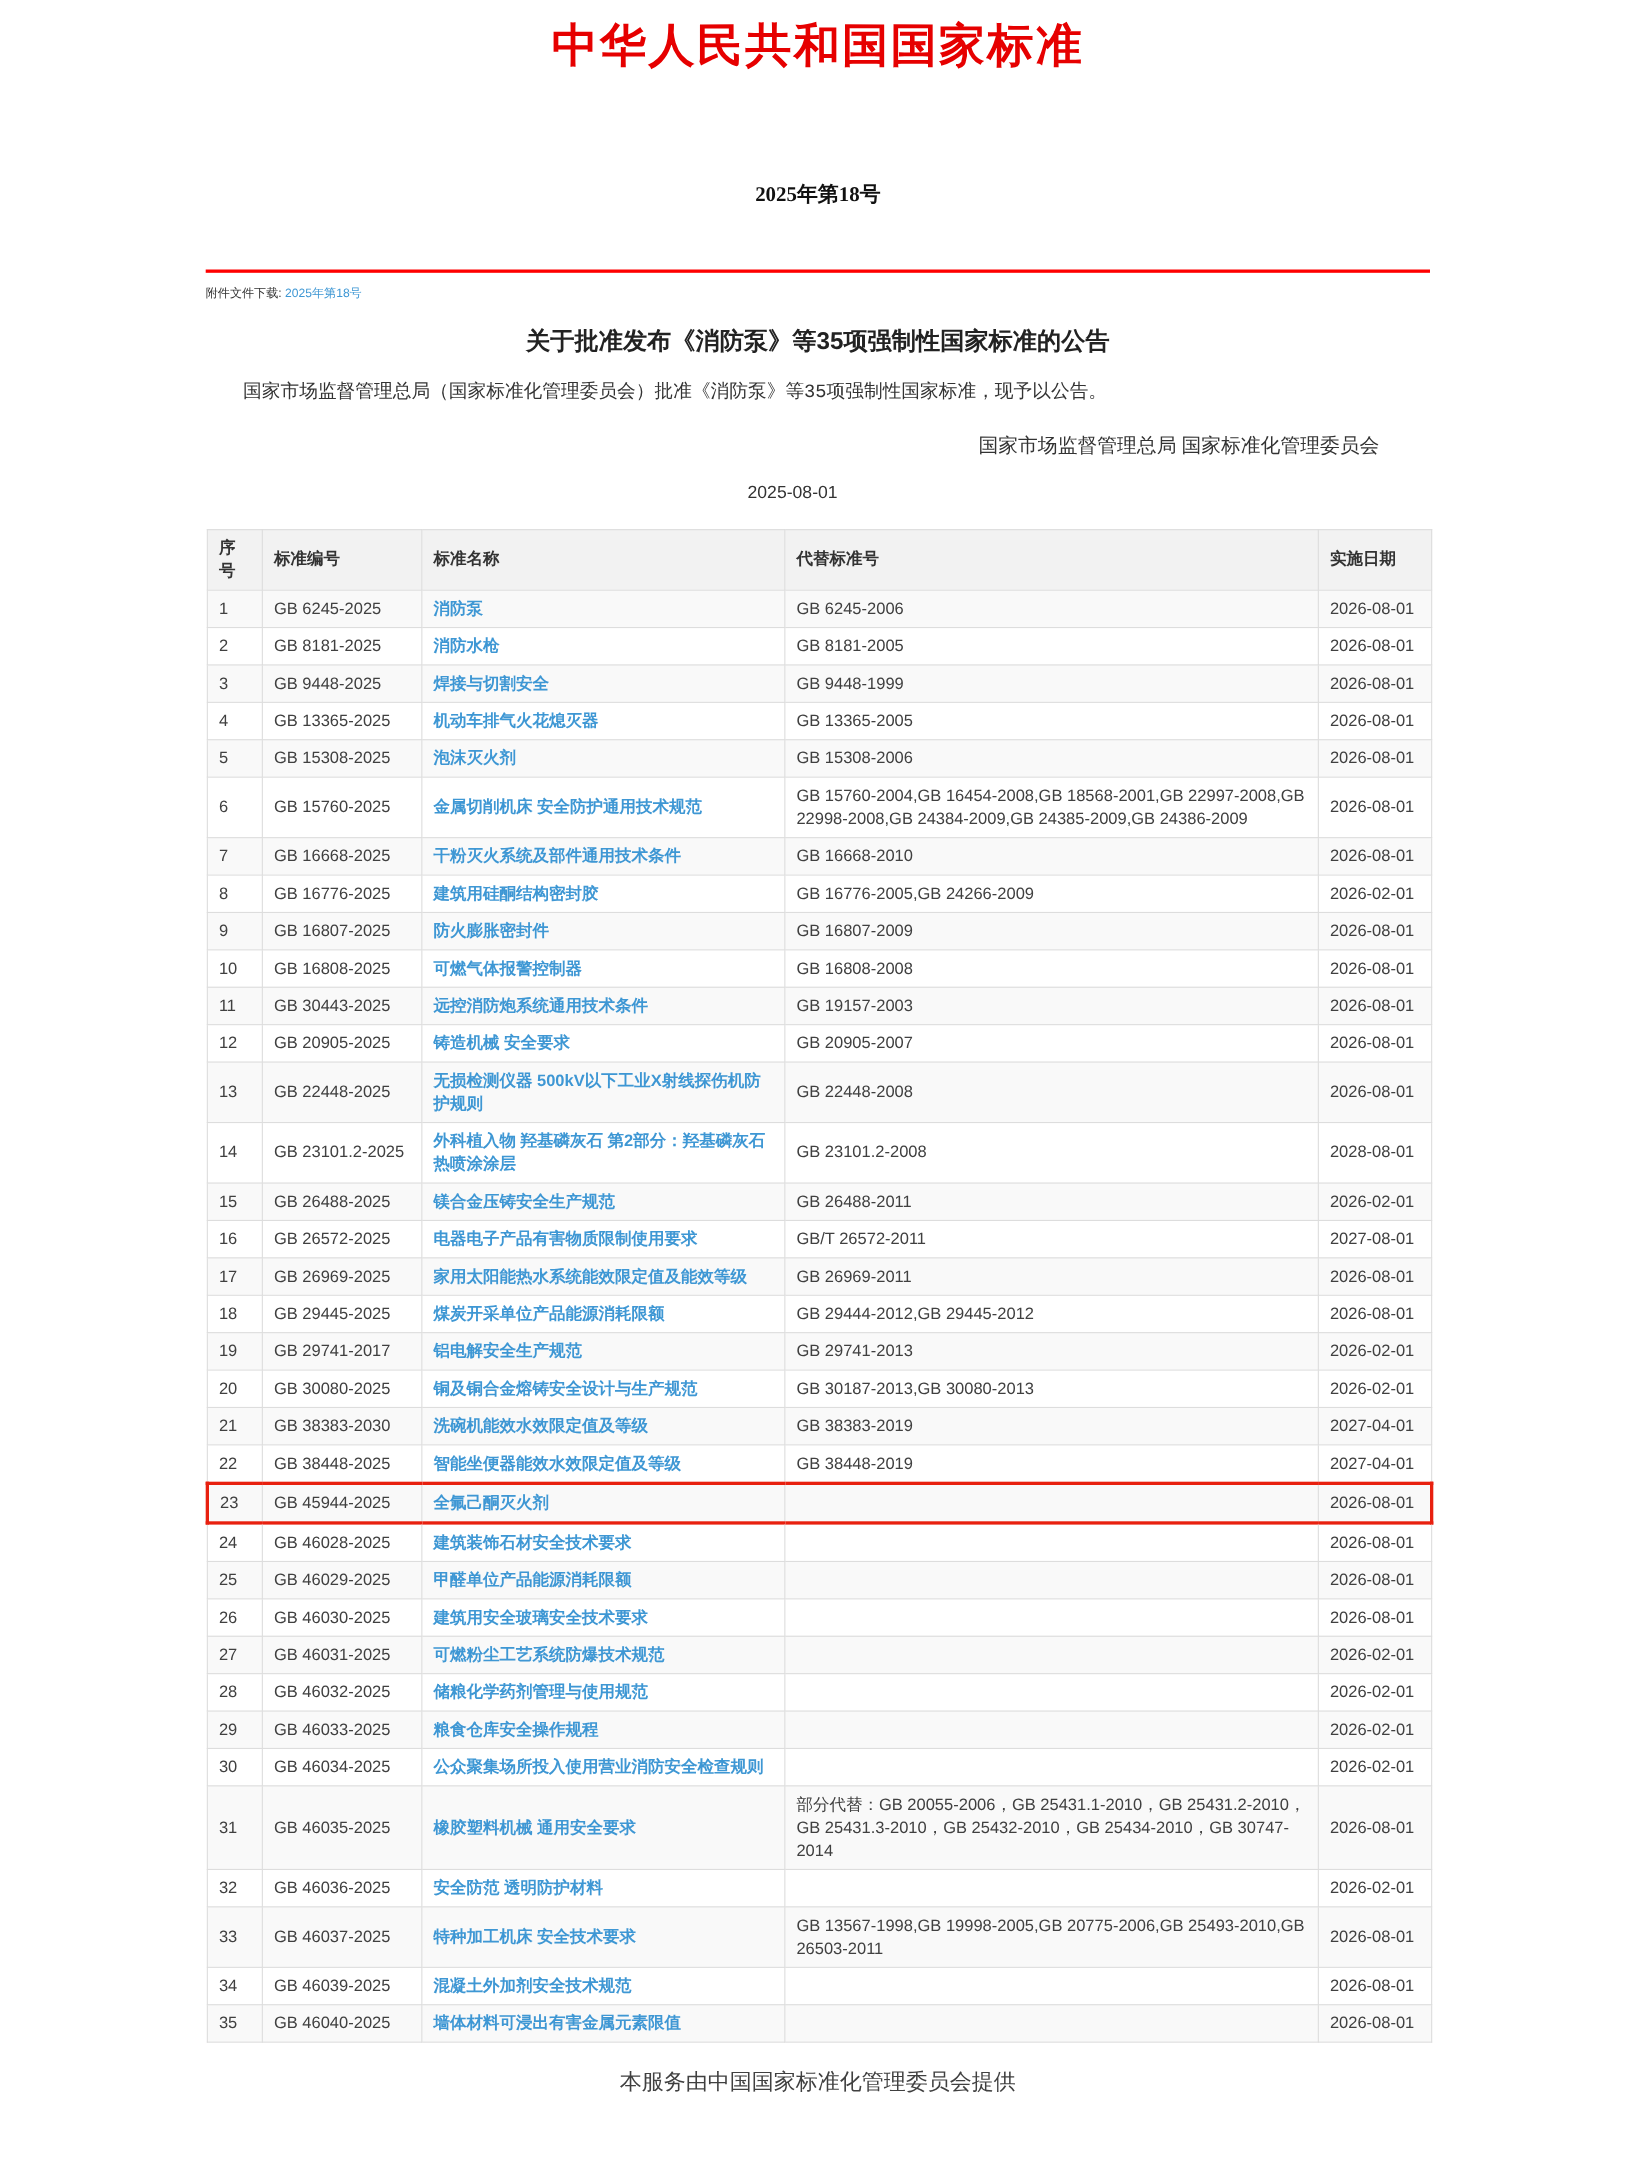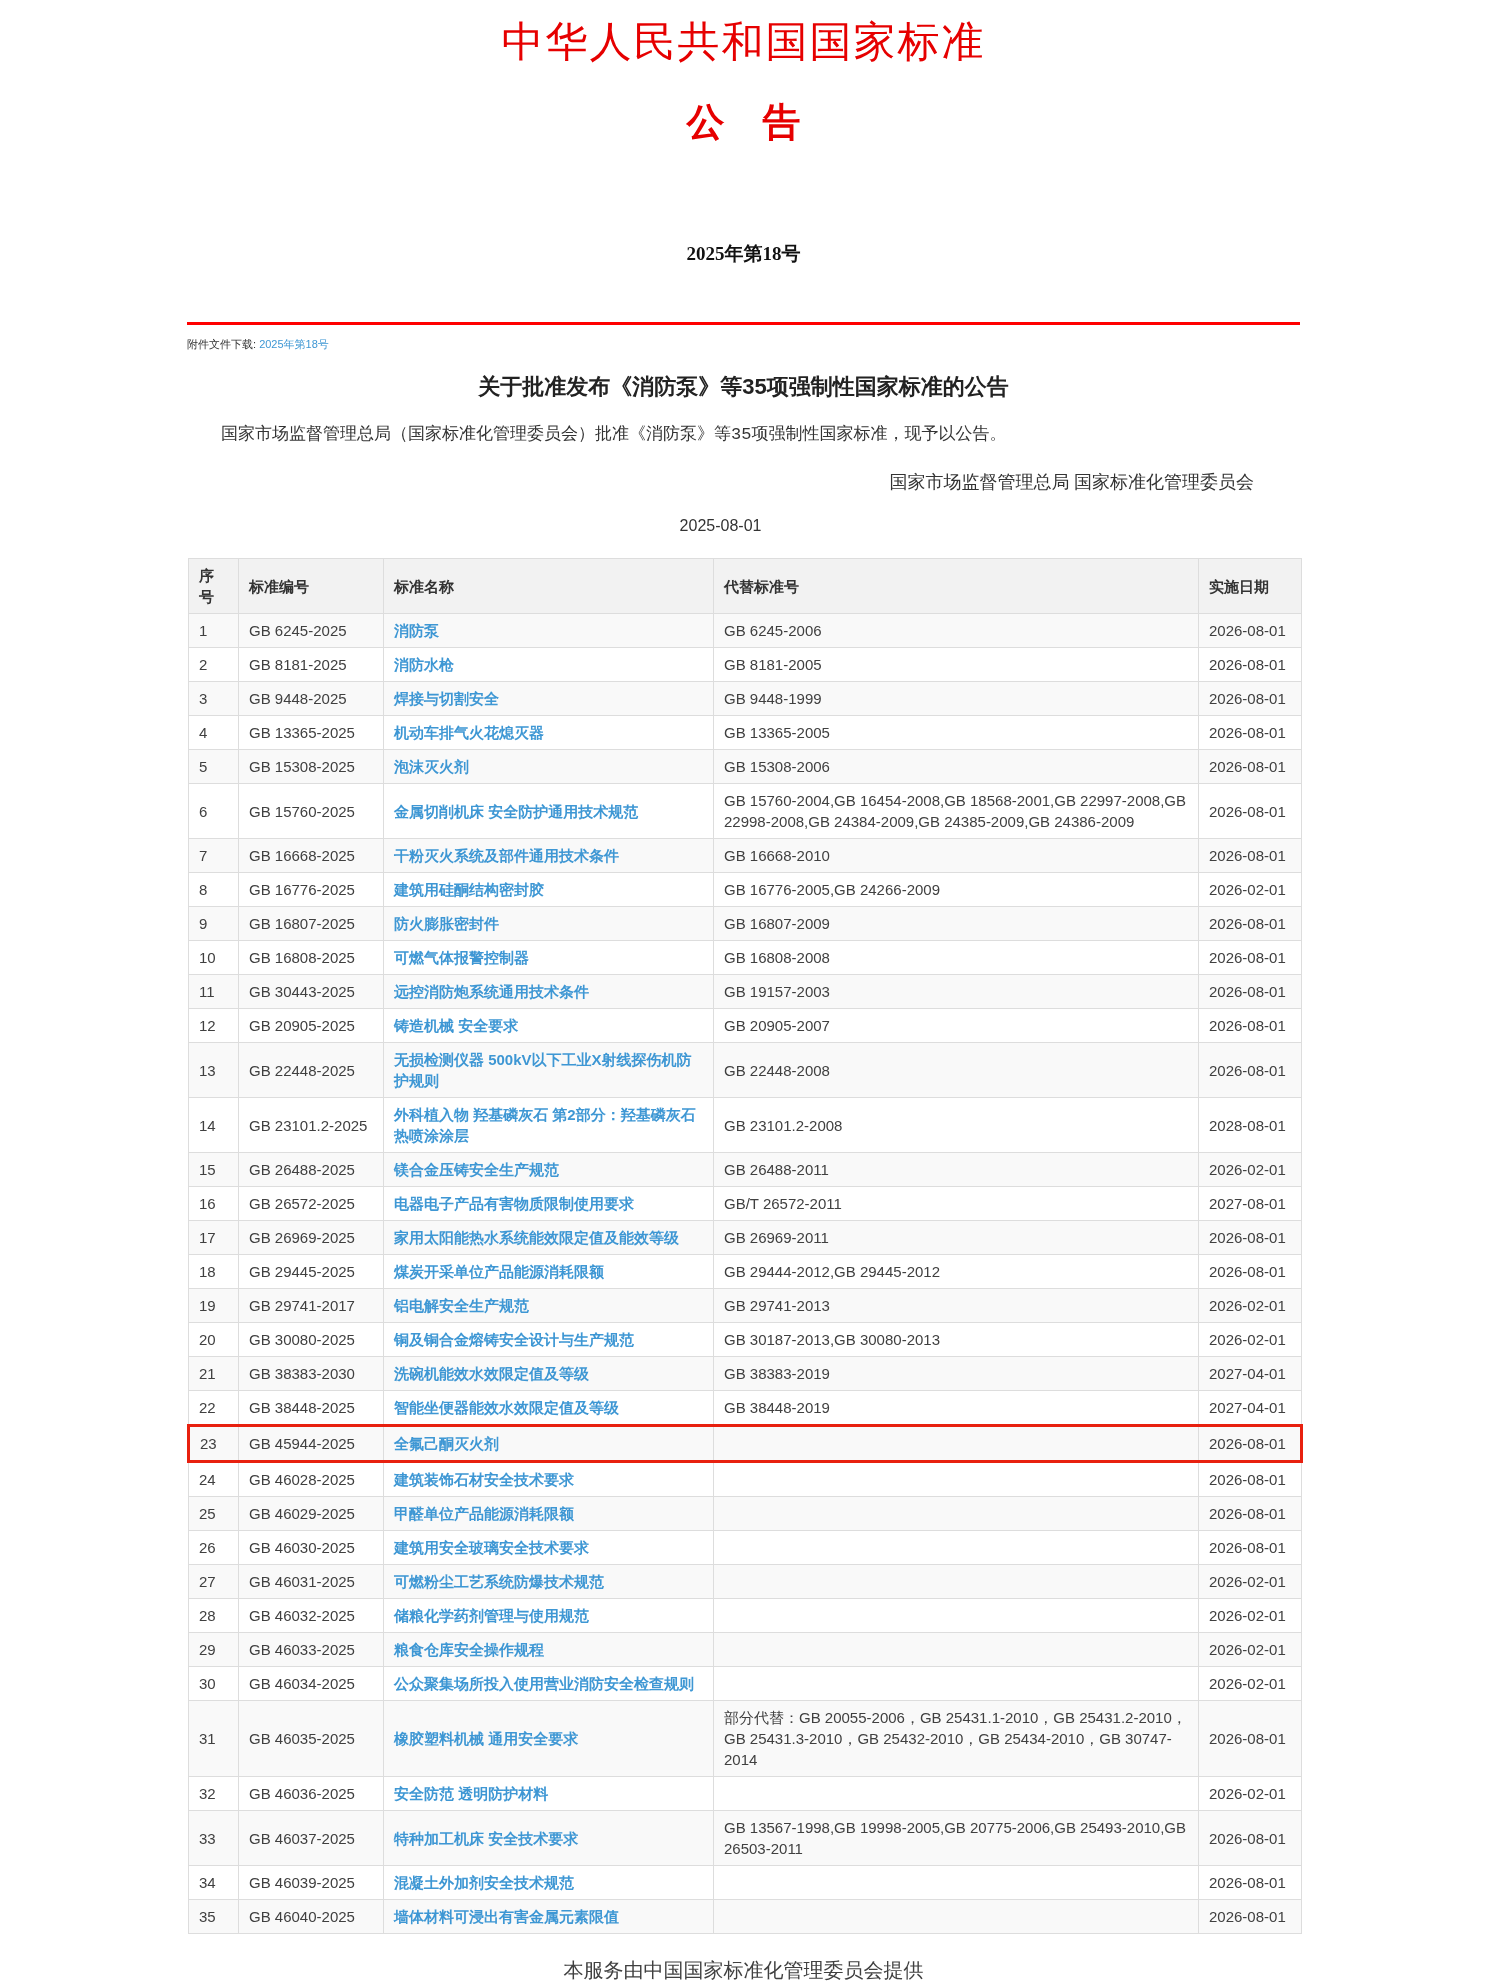--- a/index.html
+++ b/index.html
@@ -22,21 +22,21 @@
   }
   .page{
     width:1113px;
     margin:0 auto;
     padding-top:16px;
     padding-bottom:35px;
   }
   .main-title{
     font-family:"Liberation Serif","DejaVu Serif",serif;
     font-size:42px;
-    font-weight:normal;
+    font-weight:bold;
     color:var(--accent-red);
     text-align:center;
     letter-spacing:2px;
     line-height:1.25;
   }
   .sub-title{
     font-family:"Liberation Serif","DejaVu Serif",serif;
     font-size:38px;
     font-weight:bold;
     color:var(--accent-red);
@@ -150,21 +150,20 @@
     line-height:22px;
   }
 </style>
 </head>
 <body>
 
 <div class="page">
 
   <div class="main-title">中华人民共和国国家标准</div>
 
-  <div class="sub-title">公　告</div>
 
   <div class="issue-number">2025年第18号</div>
 
   <div class="red-line"></div>
 
   <div class="attachment-row">
     <span>附件文件下载:</span>
     <a class="attachment-link">2025年第18号</a>
   </div>
 

